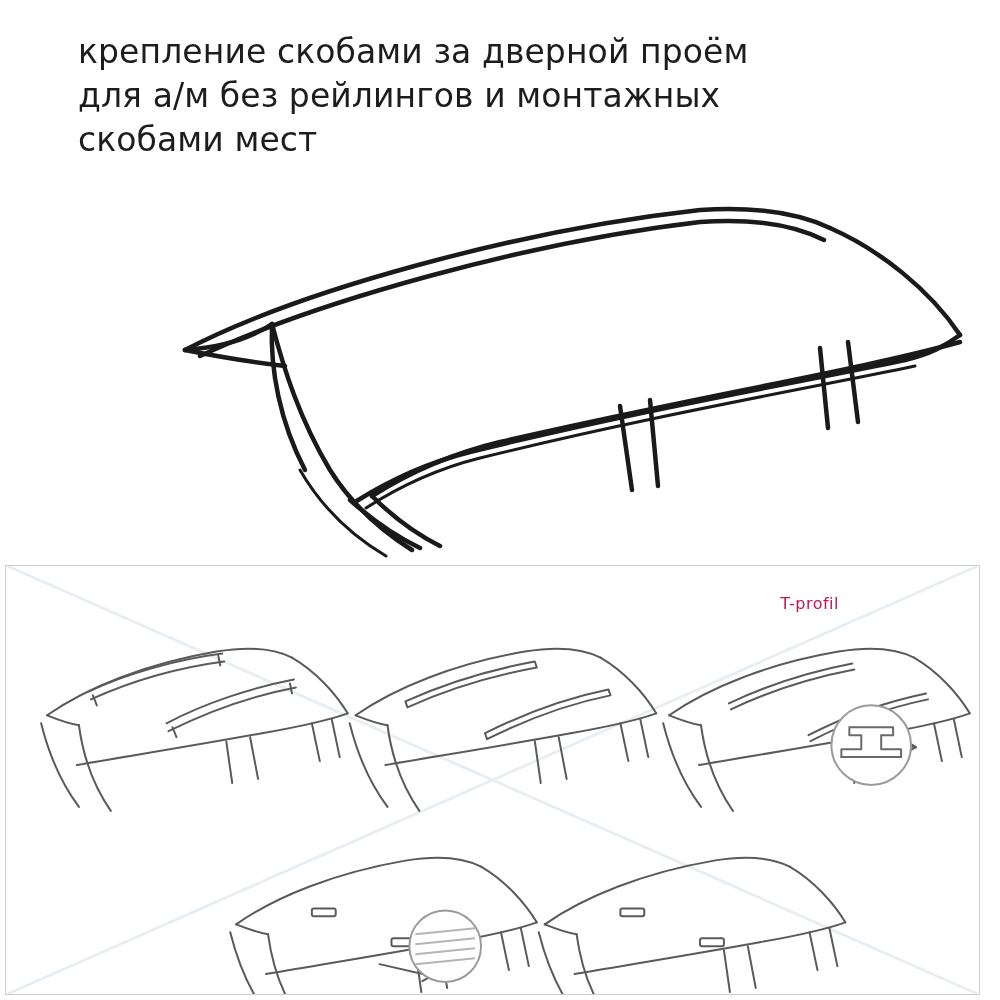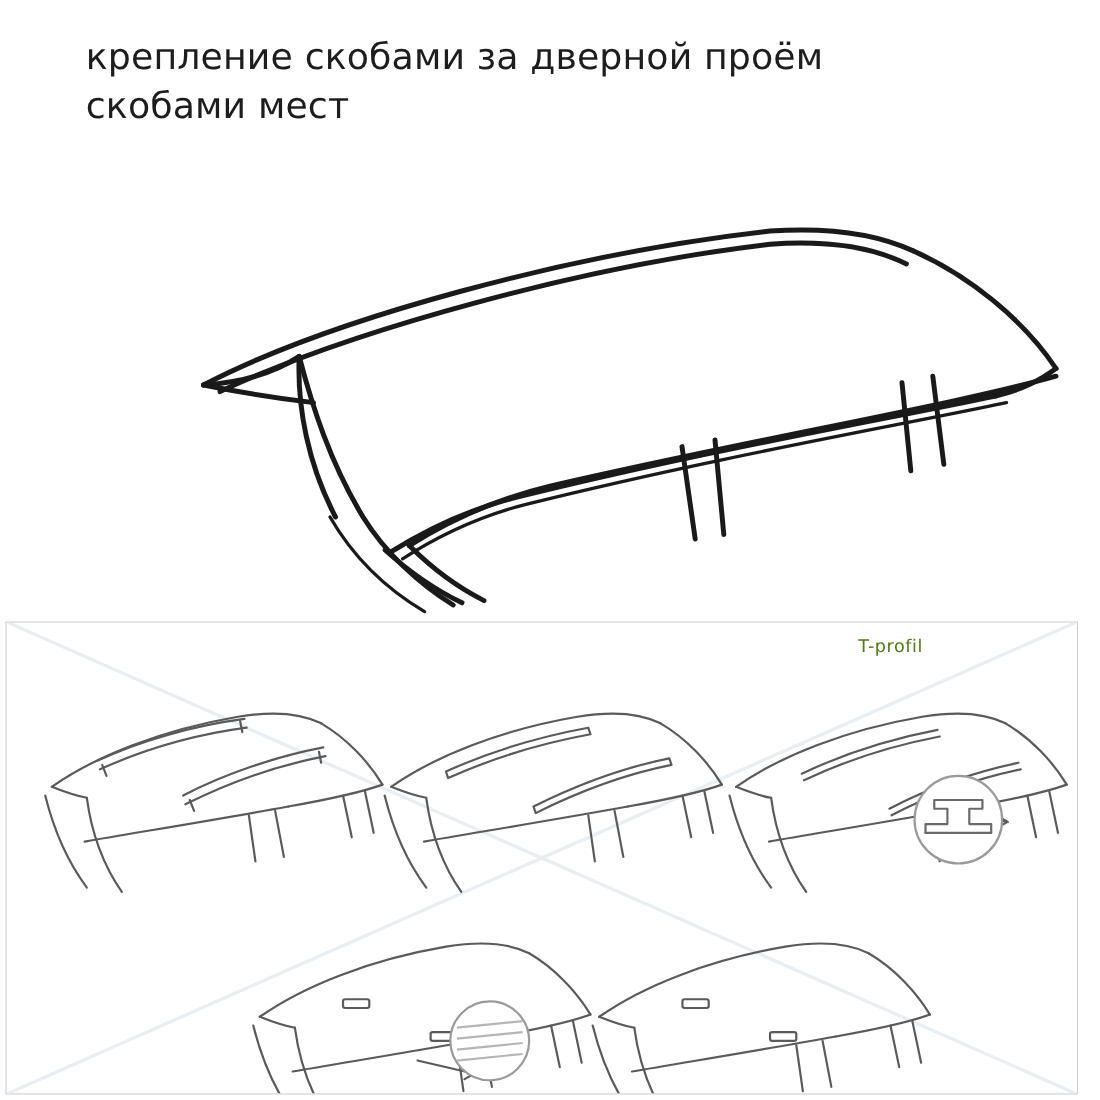--- a/index.html
+++ b/index.html
@@ -61,35 +61,36 @@
   .panel-svg {
     position: absolute;
     left: 0;
     top: 0;
     width: 100%;
     height: 100%;
   }
   .tprofil-label {
     position: absolute;
     right: 140px;
-    top: 12px;
+    top: 28px;
     font-size: 16px;
-    color: #4d7c0f;
+    color: #be185d;
     font-family: "DejaVu Sans", sans-serif;
     letter-spacing: 0.5px;
     text-align: right;
   }
 </style>
 </head>
 <body>
 
 <div class="page">
 
   <div class="caption">
     <span class="line">крепление скобами за дверной проём</span>
+    <span class="line">для а/м без рейлингов и монтажных</span>
     <span class="line">скобами мест</span>
   </div>
 
   <div class="hero-drawing">
     <svg width="1000" height="400" viewBox="0 0 1000 400" xmlns="http://www.w3.org/2000/svg">
       <g fill="none" stroke="#1a1a1a" stroke-width="4.5" stroke-linecap="round" stroke-linejoin="round">
 
         <path d="M185,180 C300,120 520,60 700,40 C760,36 800,44 830,58"></path>
         <path d="M830,58 C880,80 930,120 960,165"></path>
 

